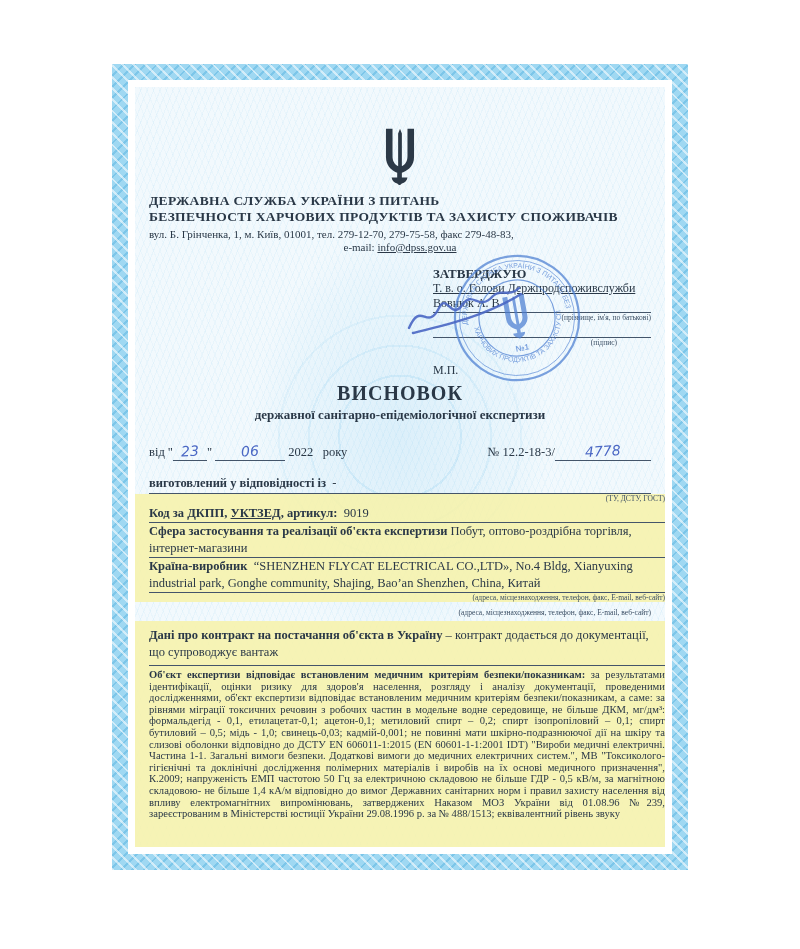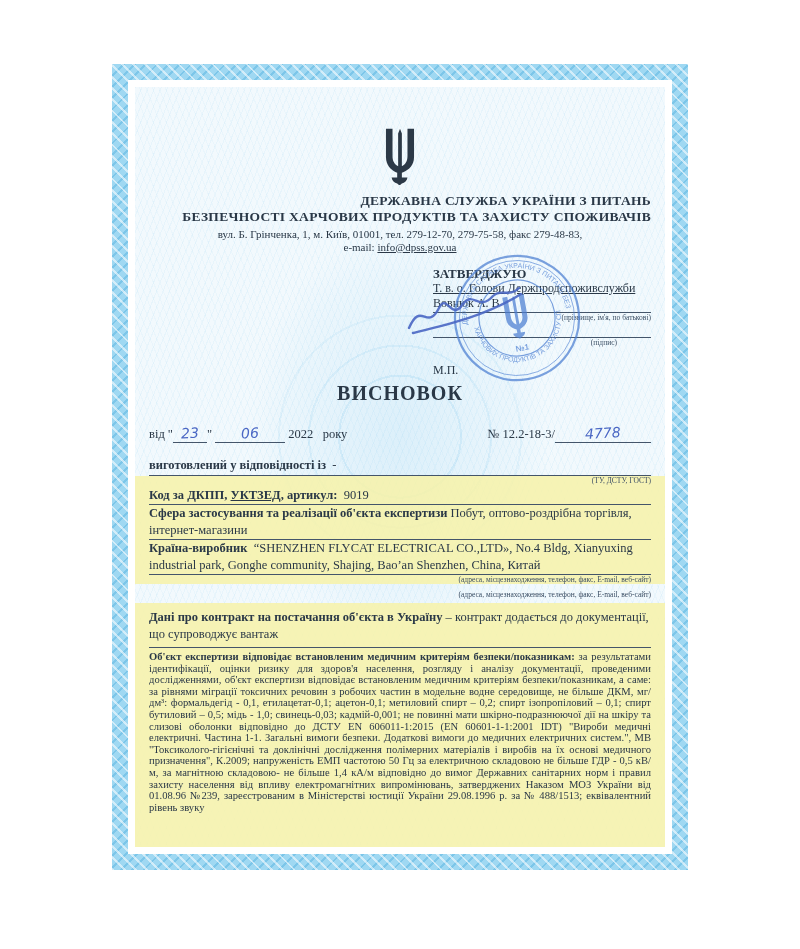--- a/index.html
+++ b/index.html
@@ -21,22 +21,22 @@
     width:100%;height:100%;box-sizing:border-box;position:relative;overflow:hidden;
     padding:0 14px;
     background-color:#f2f9fd;
     background-image:
       radial-gradient(ellipse 190px 270px at 50% 46%, rgba(140,205,240,0.22), rgba(140,205,240,0.07) 60%, transparent 78%),
       radial-gradient(circle at 50% 46%, transparent 0 60px, rgba(125,198,236,0.20) 60px 62px, transparent 62px 90px, rgba(125,198,236,0.16) 90px 92px, transparent 92px 120px, rgba(125,198,236,0.12) 120px 122px, transparent 122px),
       repeating-linear-gradient(112deg, rgba(150,210,240,0.12) 0 1px, transparent 1px 6px),
       repeating-linear-gradient(68deg, rgba(150,210,240,0.09) 0 1px, transparent 1px 6px);
   }
   .emblem{display:block;margin:40px auto 8px auto;width:44px;height:58px;}
-  .hdr{font-weight:bold;text-align:right;font-size:13.5px;line-height:16px;letter-spacing:.3px;}
-  .addr{text-align:center;font-size:11px;line-height:13px;margin-top:3px;}
+  .hdr{font-weight:bold;text-align:left;font-size:13.5px;line-height:16px;letter-spacing:.3px;}
+  .addr{text-align:left;font-size:11px;line-height:13px;margin-top:3px;}
   .email-line{text-align:center;font-size:11px;line-height:13px;}
   .email-line .mail{text-decoration:underline;}
   .approve{width:218px;margin:12px 0 0 auto;position:relative;font-size:12px;line-height:15px;}
   .approve .aw{font-weight:bold;font-size:13px;}
   .approve .pos{text-decoration:underline;}
   .approve .name-row{border-bottom:1px solid #44556a;padding-bottom:1px;}
   .tiny{font-size:7.5px;color:#3a4d63;line-height:9px;}
   .t-center{text-align:right;}
   .sign-line{border-bottom:1px solid #44556a;height:13px;margin-top:2px;}
   .sig-note{padding-right:34px;text-align:right;}
@@ -47,21 +47,21 @@
   .title-sub{text-align:center;font-weight:bold;font-size:13px;margin-top:2px;}
   .date-row{display:flex;justify-content:space-between;align-items:baseline;margin-top:22px;font-size:12.5px;}
   .blank{display:inline-block;border-bottom:1px solid #44556a;text-align:center;}
   .hand{font-family:"DejaVu Sans",sans-serif;font-style:italic;color:#4a67c4;font-size:14px;display:inline-block;transform:rotate(-3deg);line-height:12px;}
   .field{font-size:12.5px;line-height:16.5px;}
   .field .lbl{font-weight:bold;}
   .u{text-decoration:underline;}
   .rule{border-bottom:1px solid #44556a;padding-bottom:1px;}
   .obj{margin-top:20px;}
   .made{margin-top:14px;}
-  .band{margin-left:-14px;margin-right:-14px;padding-left:14px;padding-right:14px;background:rgba(247,242,168,0.85);}
+  .band{margin-left:-14px;margin-right:-14px;padding-left:14px;background:rgba(247,242,168,0.85);}
   .band-a{margin-top:0;}
   .band-b{padding-bottom:40px;}
   .applicant-wrap{padding-top:6px;padding-bottom:4px;}
   .contract{padding-top:6px;}
   .conclusion{border-top:1px solid #44556a;margin-top:5px;padding-top:3px;font-size:10.6px;line-height:11.6px;text-align:justify;}
   .conclusion .lead{font-weight:bold;}
 </style>
 </head>
 <body>
 
@@ -108,20 +108,21 @@
           <div class="aw">ЗАТВЕРДЖУЮ</div>
           <div><span class="pos">Т. в. о. Голови Держпродспоживслужби</span></div>
           <div class="name-row">Вовнюк А. В</div>
           <div class="tiny t-center">(прізвище, ім'я, по батькові)</div>
           <div class="sign-line"></div>
           <div class="tiny sig-note">(підпис)</div>
           <div class="mp">М.П.</div>
         </div>
 
         <div class="title-main">ВИСНОВОК</div>
+        <div class="title-sub">державної санітарно-епідеміологічної експертизи</div>
 
         <div class="date-row">
           <span>
             <span>від "</span><span class="blank" style="width:34px;"><span class="hand">23</span></span><span>"</span>
             <span class="blank" style="width:70px;"><span class="hand">06</span></span>
             <span>2022</span>&nbsp;&nbsp;
             <span>року</span>
           </span>
           <span>
             <span>№ 12.2-18-3/</span><span class="blank" style="width:96px;"><span class="hand">4778</span></span>

